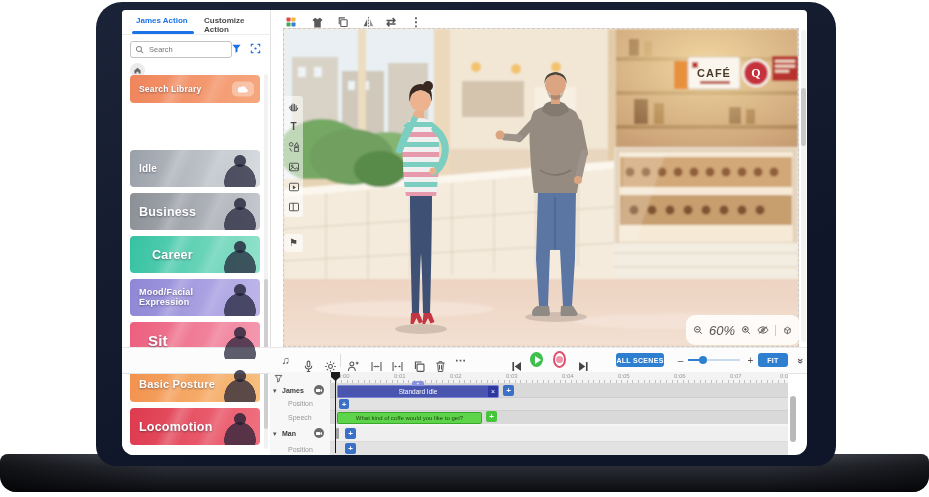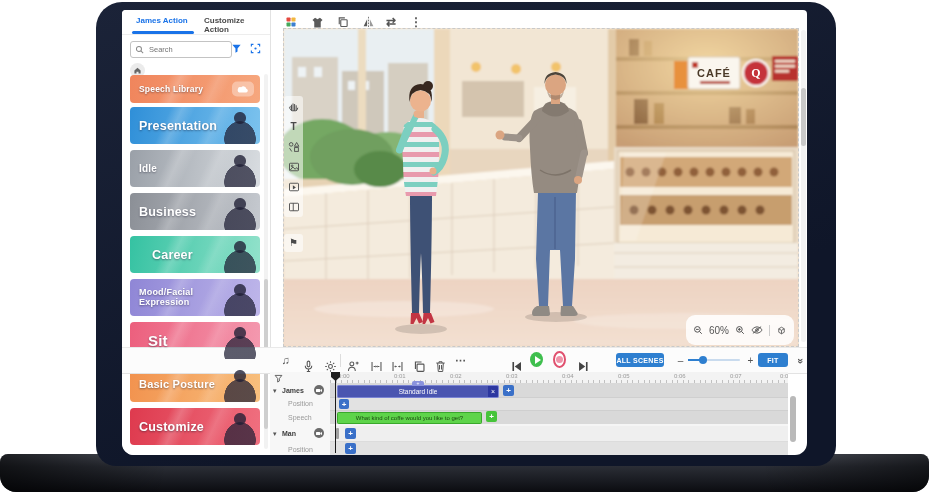--- a/index.html
+++ b/index.html
@@ -47,21 +47,21 @@
   .vtb-ic{position:absolute;top:5px;width:14px;height:14px;display:flex;align-items:center;justify-content:center;color:#555;}
   .glyph{font-size:11px;color:#555;line-height:1;}
   
   .stage{left:161px;top:18px;width:514px;height:317px;border:1px dashed #c9c9c9;overflow:hidden;background:#f2e4d2;}
   .toolstrip{left:162px;top:86px;width:19px;border-radius:3px;background:rgba(255,255,255,.55);
         display:flex;flex-direction:column;align-items:center;padding:4px 0;gap:7px;}
   .toolstrip2{left:162px;top:224px;width:19px;border-radius:3px;background:rgba(255,255,255,.55);
         display:flex;align-items:center;justify-content:center;height:18px;}
   .tool{width:13px;height:13px;display:flex;align-items:center;justify-content:center;color:#4a4a4a;}
   .zoompill{left:564px;top:305px;height:30px;padding:0 7px;border-radius:9px;background:rgba(255,255,255,.85);
-        display:flex;align-items:center;gap:6px;color:#555;font-size:10px;}
+        display:flex;align-items:center;gap:6px;color:#555;font-size:13px;font-style:italic;}
   .vpscroll{left:679px;top:20px;width:5px;height:312px;background:#f3f3f3;border-radius:3px;}
   .vpscroll .thumb{position:absolute;left:0;width:5px;top:58px;height:58px;background:#c9c9c9;border-radius:3px;}
   
   .tbar{left:0;top:337px;width:685px;height:25px;background:#fcfcfc;border-top:1px solid #e9e9e9;border-bottom:1px solid #e3e3e3;}
   .tbar .ic{position:absolute;top:6px;width:13px;height:13px;display:flex;align-items:center;justify-content:center;color:#555;}
   .sep{position:absolute;top:6px;width:1px;height:13px;background:#ddd;}
   .playbtn{border-radius:50%;width:15px;height:15px;background:#3fbf4e;display:flex;align-items:center;justify-content:center;}
   .playbtn .tri{width:0;height:0;border-left:6px solid #fff;border-top:4px solid transparent;border-bottom:4px solid transparent;margin-left:2px;}
   .recbtn{border-radius:50%;width:13px;height:13px;background:#fff;border:2px solid #e0506e;display:flex;align-items:center;justify-content:center;}
   .recbtn .dot{width:7px;height:7px;border-radius:50%;background:#ef93a8;}
@@ -129,31 +129,27 @@
       </span>
 
       <div class="a homebtn">
         <svg class="ic" width="9" height="9" viewBox="0 0 16 16">
               <path d="M2.5 8L8 3l5.5 5v5.5H9.8V10H6.2v3.5H2.5z" fill="#666"></path>
             </svg>
       </div>
 
       <div class="a cards">
         <div class="cat-card" style="top: 3px; height: 28px; background: linear-gradient(100deg, rgb(240, 133, 92), rgb(246, 167, 126));">
-          <span class="cat-label sm">Speech Library</span>
+          <span class="cat-label sm">Search Library</span>
           <span class="cloudbtn">
             <svg class="ic" width="12" height="8" viewBox="0 0 18 11" fill="#fff">
                   <path d="M5 10a4 4 0 1 1 1.3-7.8A4.5 4.5 0 0 1 14 4.2 3 3 0 0 1 14 10z"></path>
                 </svg>
           </span>
         </div>
-        <div class="cat-card" style="top: 35px; height: 37px; background: linear-gradient(100deg, rgb(47, 143, 216), rgb(124, 195, 238));">
-          <span class="fig"></span>
-          <span class="cat-label">Presentation</span>
-        </div>
         <div class="cat-card" style="top: 78px; height: 37px; background: linear-gradient(100deg, rgb(154, 160, 168), rgb(217, 221, 225));">
           <span class="fig"></span>
           <span class="cat-label" style="font-size:10px;">Idle</span>
         </div>
         <div class="cat-card" style="top: 121px; height: 37px; background: linear-gradient(100deg, rgb(139, 143, 150), rgb(198, 202, 208));">
           <span class="fig"></span>
           <span class="cat-label">Business</span>
         </div>
         <div class="cat-card" style="top: 164px; height: 37px; background: linear-gradient(100deg, rgb(53, 194, 162), rgb(147, 226, 203));">
           <span class="fig"></span>
@@ -166,21 +162,21 @@
         <div class="cat-card" style="top: 250px; height: 37px; background: linear-gradient(100deg, rgb(236, 95, 125), rgb(244, 154, 176));">
           <span class="fig"></span>
           <span class="cat-label" style="font-size:15px;padding-left:18px;">Sit</span>
         </div>
         <div class="cat-card" style="top: 293px; height: 37px; background: linear-gradient(100deg, rgb(242, 146, 78), rgb(248, 192, 126));">
           <span class="fig"></span>
           <span class="cat-label" style="font-size:11px;">Basic Posture</span>
         </div>
         <div class="cat-card" style="top: 336px; height: 37px; background: linear-gradient(100deg, rgb(222, 58, 78), rgb(240, 112, 128));">
           <span class="fig"></span>
-          <span class="cat-label">Customize</span>
+          <span class="cat-label">Locomotion</span>
         </div>
       </div>
       <div class="a pscroll">
             <div class="thumb"></div>
           </div>
     </div>
 
     <div class="a vtb-ic" style="left:162px;">
       <svg class="ic" width="12" height="12" viewBox="0 0 16 16">
         <rect x="2" y="2" width="5.4" height="5.4" rx="1" fill="#e5493f"></rect>

